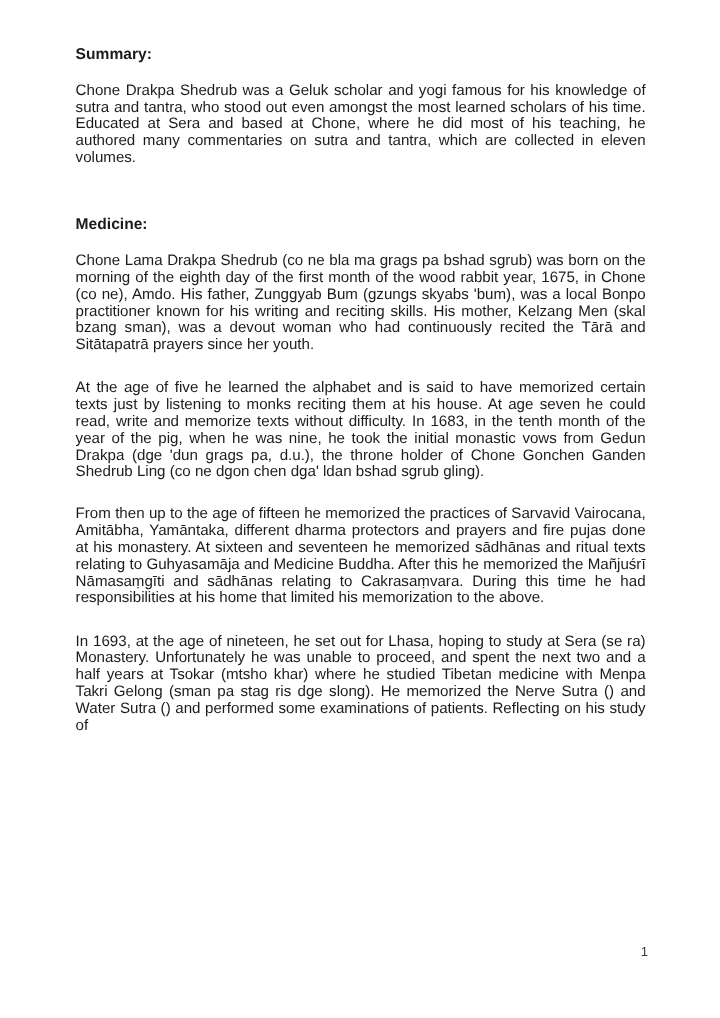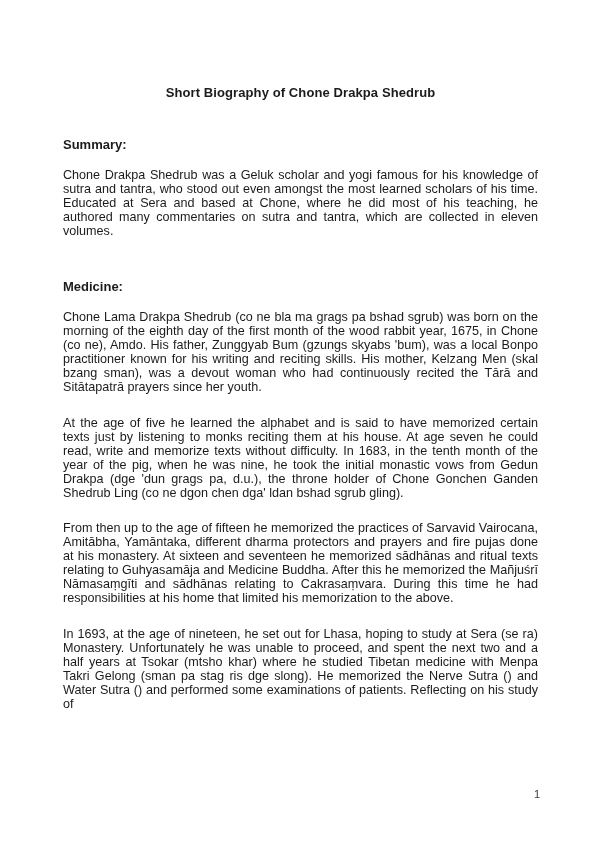--- a/index.html
+++ b/index.html
@@ -59,21 +59,20 @@
     line-height: 13px;
     color: #3a3a3a;
   }
 </style>
 </head>
 <body>
 
 <div class="page">
   <div class="content">
 
-    <h1 class="doc-title">Short Biography of Chone Drakpa Shedrub</h1>
 
     <h2 class="section-heading heading-summary">Summary:</h2>
 
     <p class="body-para">Chone Drakpa Shedrub was a Geluk scholar and yogi famous for his  knowledge of sutra and tantra, who stood out even amongst the most learned scholars of his time. Educated at Sera and based at Chone, where he did most of his teaching, he authored many commentaries on sutra and tantra, which are collected in eleven volumes.</p>
 
     <h2 class="section-heading heading-biography para-gap-before-heading">Medicine:</h2>
 
     <p class="body-para">Chone Lama Drakpa Shedrub (co ne bla ma grags pa bshad sgrub) was born on the morning of the eighth day of the first month of the wood rabbit year, 1675, in Chone (co ne), Amdo. His father, Zunggyab Bum (gzungs skyabs 'bum), was a local Bonpo practitioner known for his writing and reciting skills. His mother, Kelzang Men (skal bzang sman), was a devout woman who had continuously recited the Tārā and Sitātapatrā prayers since her youth.</p>
 
     <p class="body-para">At the age of five he learned the alphabet and is said to have memorized certain texts just by listening to monks reciting them at his house. At age seven he could read, write and memorize texts without difficulty. In 1683, in the tenth month of the year of the pig, when he was nine, he took the initial monastic vows from Gedun Drakpa (dge 'dun grags pa, d.u.), the throne holder of Chone Gonchen Ganden Shedrub Ling (co ne dgon chen dga' ldan bshad sgrub gling).</p>

